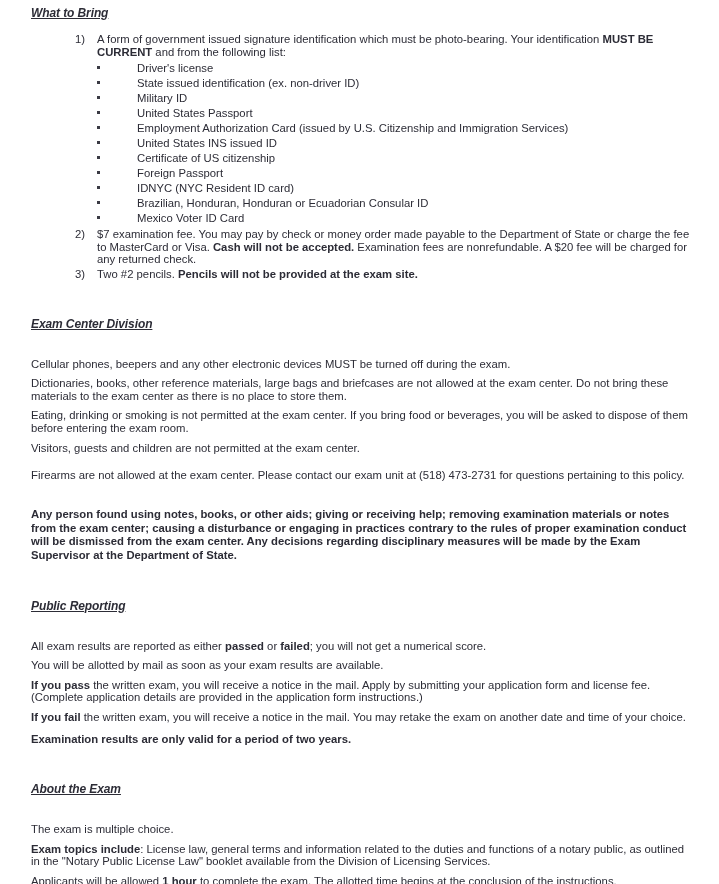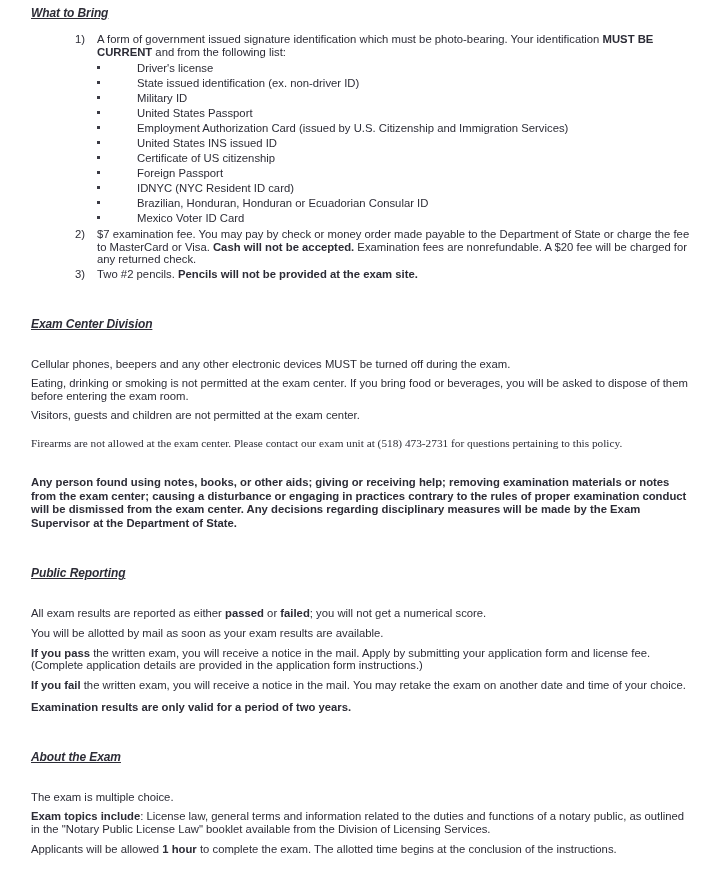--- a/index.html
+++ b/index.html
@@ -46,21 +46,20 @@
   }
   .para + .para {
     margin-top: 7px;
   }
   .first-para-after-heading {
     margin-top: 27px;
   }
   .para.loose {
     line-height: 21px;
     margin-top: 11px;
-    font-family: Liberation Serif, serif;
   }
   .para.bold-block {
     font-weight: bold;
     line-height: 13.6px;
     margin-top: 22px;
     max-width: 662px;
   }
   .para.bold-line {
     font-weight: bold;
     margin-top: 10px;
@@ -133,20 +132,21 @@
             <li><span class="bullet-glyph"></span><span>Foreign Passport</span></li>
             <li><span class="bullet-glyph"></span><span>IDNYC (NYC Resident ID card)</span></li>
             <li><span class="bullet-glyph"></span><span>Brazilian, Honduran, Honduran or Ecuadorian Consular ID</span></li>
             <li><span class="bullet-glyph"></span><span>Mexico Voter ID Card</span></li>
           </ul></li>
         <li><span class="marker">2)</span><span><span>$7 examination fee. You may pay by check or money order made payable to the Department of State or charge the fee to MasterCard or Visa. </span><b>Cash will not be accepted.</b><span> Examination fees are nonrefundable. A $20 fee will be charged for any returned check.</span></span></li>
         <li><span class="marker">3)</span><span><span>Two #2 pencils. </span><b>Pencils will not be provided at the exam site.</b></span></li>
       </ol>
       <div class="section-heading gap-before-heading">Exam Center Division</div>
       <p class="para first-para-after-heading"><span>Cellular phones, beepers and any other electronic devices MUST be turned off during the exam.</span></p>
+      <p class="para"><span>Dictionaries, books, other reference materials, large bags and briefcases are not allowed at the exam center. Do not bring these materials to the exam center as there is no place to store them.</span></p>
       <p class="para"><span>Eating, drinking or smoking is not permitted at the exam center. If you bring food or beverages, you will be asked to dispose of them before entering the exam room.</span></p>
       <p class="para"><span>Visitors, guests and children are not permitted at the exam center.</span></p>
       <p class="para loose"><span>Firearms are not allowed at the exam center. Please contact our exam unit at (518) 473-2731 for questions pertaining to this policy.</span></p>
       <p class="para bold-block"><b>Any person found using notes, books, or other aids; giving or receiving help; removing examination materials or notes from the exam center; causing a disturbance or engaging in practices contrary to the rules of proper examination conduct will be dismissed from the exam center. Any decisions regarding disciplinary measures will be made by the Exam Supervisor at the Department of State.</b></p>
       <div class="section-heading gap-before-heading">Public Reporting</div>
       <p class="para first-para-after-heading"><span>All exam results are reported as either </span><b>passed</b><span> or </span><b>failed</b><span>; you will not get a numerical score.</span></p>
       <p class="para"><span>You will be allotted by mail as soon as your exam results are available.</span></p>
       <p class="para"><b>If you pass</b><span> the written exam, you will receive a notice in the mail. Apply by submitting your application form and license fee. (Complete application details are provided in the application form instructions.)</span></p>
       <p class="para"><b>If you fail</b><span> the written exam, you will receive a notice in the mail. You may retake the exam on another date and time of your choice.</span></p>
       <p class="para bold-line"><b>Examination results are only valid for a period of two years.</b></p>

